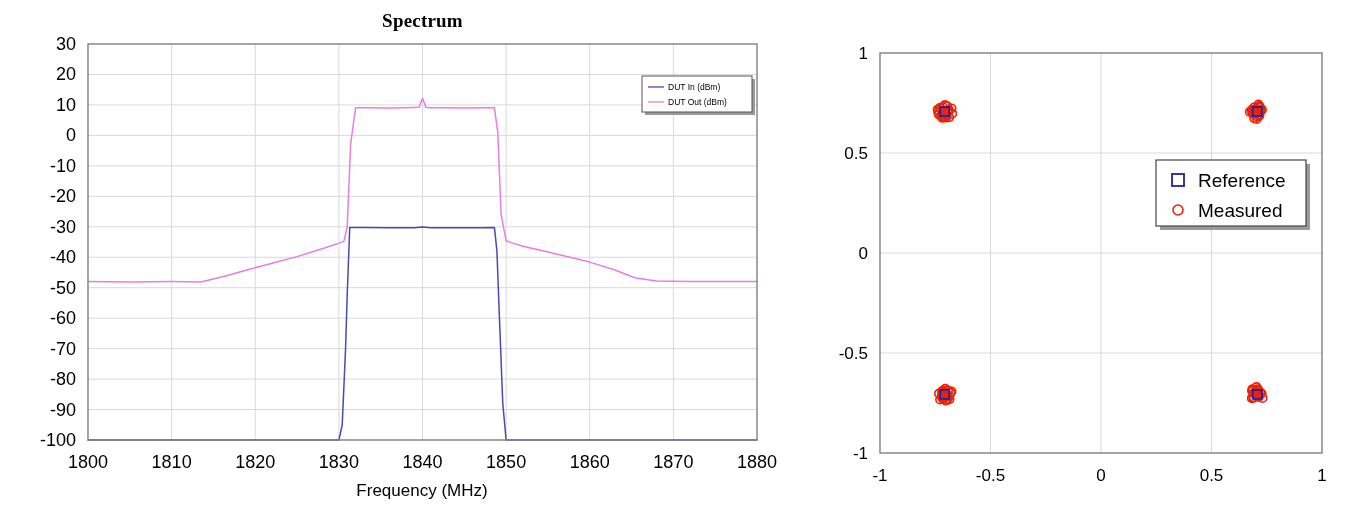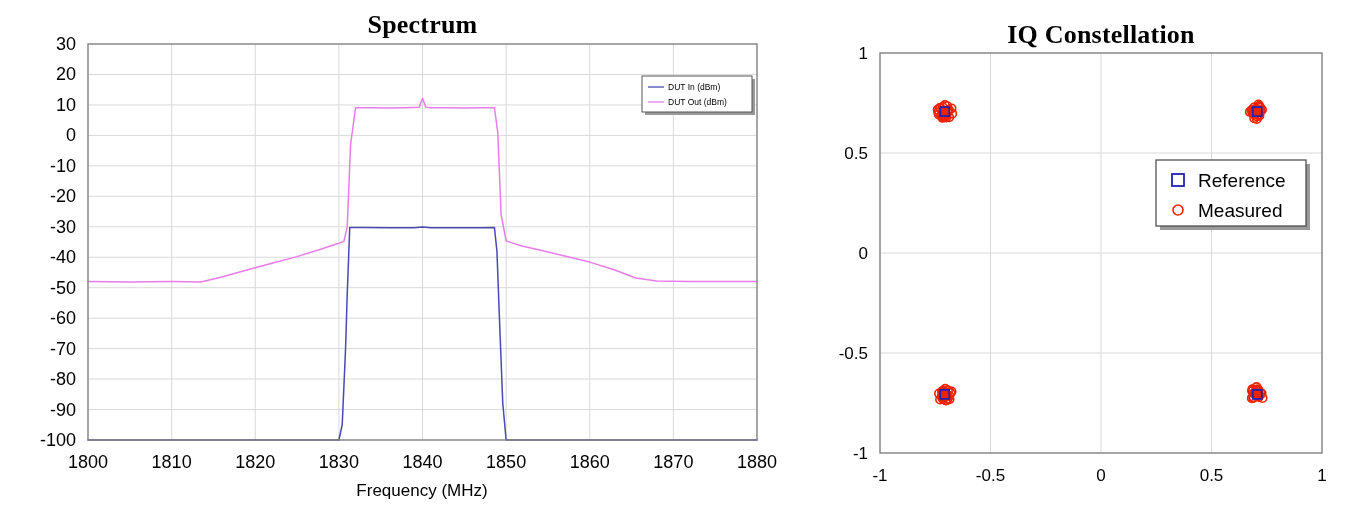--- a/index.html
+++ b/index.html
@@ -26,21 +26,21 @@
     height: 521px;
   }
   #spectrum-panel { left: 0; width: 800px; }
   #iq-panel { left: 800px; width: 546px; }
 
   .chart-title {
     position: absolute;
     text-align: center;
     font-family: "Liberation Serif", serif;
     font-weight: bold;
-    font-size: 26px;
+    font-size: 19px;
     color: #000000;
     letter-spacing: 0.2px;
     white-space: nowrap;
   }
   #spectrum-title { left: 88px; width: 669px; top: 10px; }
   #iq-title { left: 80px; width: 442px; top: 20px; }
 
   svg { display: block; }
 
   .axis-label {
@@ -145,21 +145,20 @@
           <rect x="642" y="76" width="110" height="36" fill="#ffffff" stroke="#555555" stroke-width="1"></rect>
           <line x1="648" y1="87" x2="664" y2="87" stroke="#4a4ab4" stroke-width="1.3"></line>
           <text x="668" y="90.2" class="legend-text-sm">DUT In (dBm)</text>
           <line x1="648" y1="102" x2="664" y2="102" stroke="#e87ce8" stroke-width="1.3"></line>
           <text x="668" y="105.2" class="legend-text-sm">DUT Out (dBm)</text>
         </g>
     </svg>
   </div>
 
   <div class="panel" id="iq-panel">
-    <div class="chart-title" id="iq-title">IQ Constellation</div>
 
     <svg id="iq-svg" width="546" height="521">
       <rect id="iq-bg" x="80" y="53" width="442" height="400" fill="#ffffff"></rect>
       <g id="iq-grid">
           <line x1="80" y1="353" x2="522" y2="353" stroke="#d9d9d9" stroke-width="1"></line>
           <line x1="80" y1="253" x2="522" y2="253" stroke="#d9d9d9" stroke-width="1"></line>
           <line x1="80" y1="153" x2="522" y2="153" stroke="#d9d9d9" stroke-width="1"></line>
           <line x1="190.5" y1="53" x2="190.5" y2="453" stroke="#d9d9d9" stroke-width="1"></line>
           <line x1="301" y1="53" x2="301" y2="453" stroke="#d9d9d9" stroke-width="1"></line>
           <line x1="411.5" y1="53" x2="411.5" y2="453" stroke="#d9d9d9" stroke-width="1"></line>

